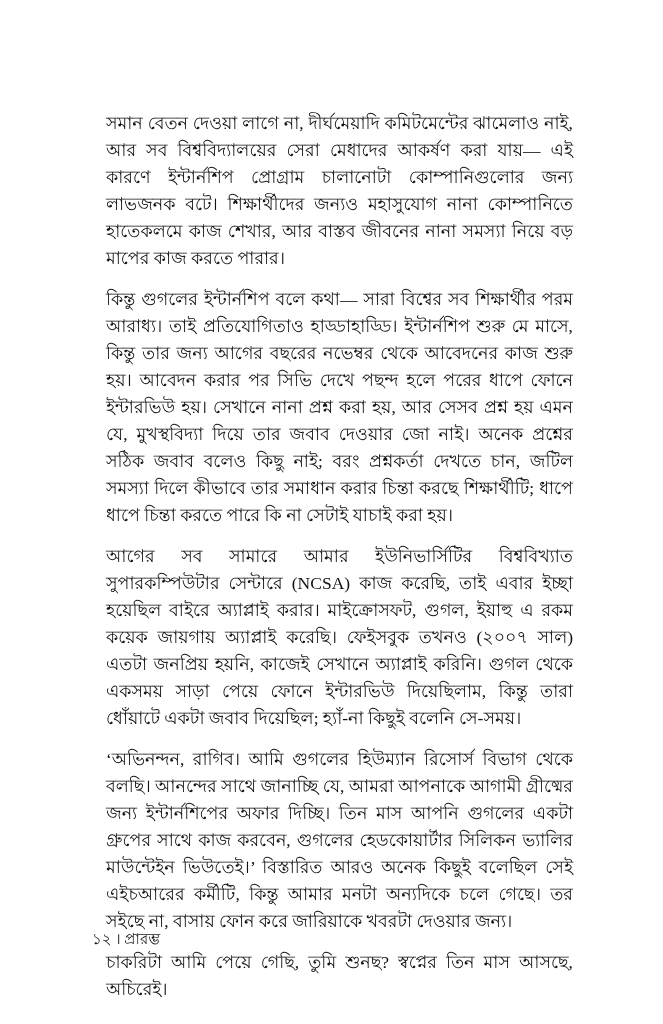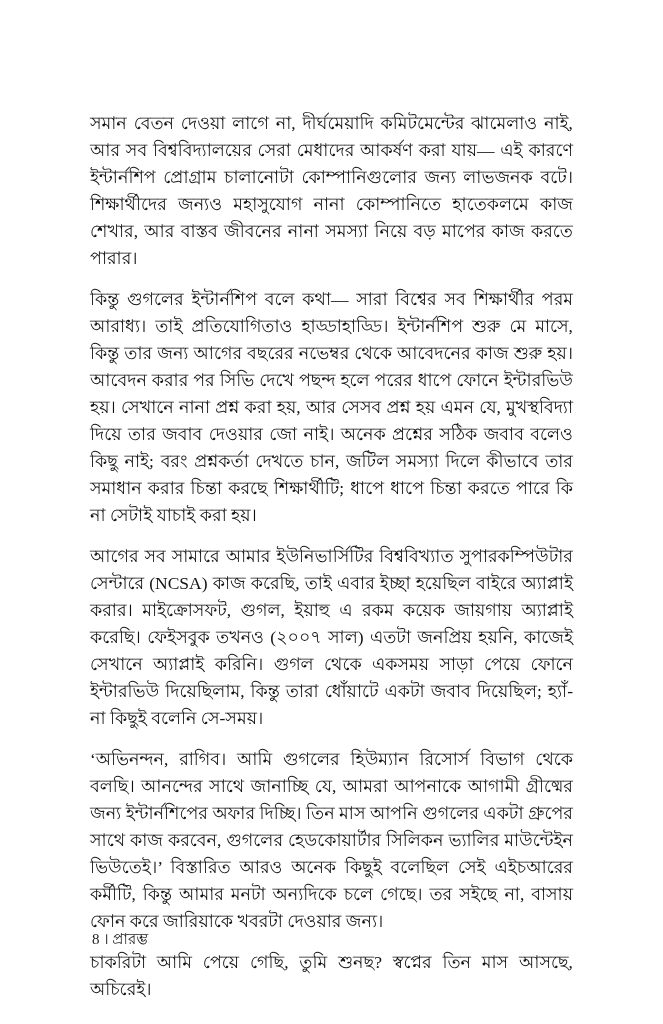--- a/index.html
+++ b/index.html
@@ -20,21 +20,21 @@
     background: #ffffff;
     color: #111111;
   }
   .text-block {
     position: absolute;
     left: 90px;
     top: 110px;
     width: 483px;
   }
   .text-block p {
-    margin: 0 0 14px 0;
+    margin: 0 0 14px 16px;
     font-size: 17.5px;
     line-height: 27px;
     text-align: justify;
     text-justify: inter-word;
     color: #121212;
     letter-spacing: 0;
   }
   .page-footer {
     position: absolute;
     left: 92px;
@@ -50,15 +50,15 @@
 
 <div class="book-page">
   <div class="text-block">
     <p>সমান বেতন দেওয়া লাগে না, দীর্ঘমেয়াদি কমিটমেন্টের ঝামেলাও নাই, আর সব বিশ্ববিদ্যালয়ের সেরা মেধাদের আকর্ষণ করা যায়— এই কারণে ইন্টার্নশিপ প্রোগ্রাম চালানোটা কোম্পানিগুলোর জন্য লাভজনক বটে। শিক্ষার্থীদের জন্যও মহাসুযোগ নানা কোম্পানিতে হাতেকলমে কাজ শেখার, আর বাস্তব জীবনের নানা সমস্যা নিয়ে বড় মাপের কাজ করতে পারার।</p>
     <p>কিন্তু গুগলের ইন্টার্নশিপ বলে কথা— সারা বিশ্বের সব শিক্ষার্থীর পরম আরাধ্য। তাই প্রতিযোগিতাও হাড্ডাহাড্ডি। ইন্টার্নশিপ শুরু মে মাসে, কিন্তু তার জন্য আগের বছরের নভেম্বর থেকে আবেদনের কাজ শুরু হয়। আবেদন করার পর সিভি দেখে পছন্দ হলে পরের ধাপে ফোনে ইন্টারভিউ হয়। সেখানে নানা প্রশ্ন করা হয়, আর সেসব প্রশ্ন হয় এমন যে, মুখস্থবিদ্যা দিয়ে তার জবাব দেওয়ার জো নাই। অনেক প্রশ্নের সঠিক জবাব বলেও কিছু নাই; বরং প্রশ্নকর্তা দেখতে চান, জটিল সমস্যা দিলে কীভাবে তার সমাধান করার চিন্তা করছে শিক্ষার্থীটি; ধাপে ধাপে চিন্তা করতে পারে কি না সেটাই যাচাই করা হয়।</p>
     <p>আগের সব সামারে আমার ইউনিভার্সিটির বিশ্ববিখ্যাত সুপারকম্পিউটার সেন্টারে (NCSA) কাজ করেছি, তাই এবার ইচ্ছা হয়েছিল বাইরে অ্যাপ্লাই করার। মাইক্রোসফট, গুগল, ইয়াহু এ রকম কয়েক জায়গায় অ্যাপ্লাই করেছি। ফেইসবুক তখনও (২০০৭ সাল) এতটা জনপ্রিয় হয়নি, কাজেই সেখানে অ্যাপ্লাই করিনি। গুগল থেকে একসময় সাড়া পেয়ে ফোনে ইন্টারভিউ দিয়েছিলাম, কিন্তু তারা ধোঁয়াটে একটা জবাব দিয়েছিল; হ্যাঁ-না কিছুই বলেনি সে-সময়।</p>
     <p>‘অভিনন্দন, রাগিব। আমি গুগলের হিউম্যান রিসোর্স বিভাগ থেকে বলছি। আনন্দের সাথে জানাচ্ছি যে, আমরা আপনাকে আগামী গ্রীষ্মের জন্য ইন্টার্নশিপের অফার দিচ্ছি। তিন মাস আপনি গুগলের একটা গ্রুপের সাথে কাজ করবেন, গুগলের হেডকোয়ার্টার সিলিকন ভ্যালির মাউন্টেইন ভিউতেই।’ বিস্তারিত আরও অনেক কিছুই বলেছিল সেই এইচআরের কর্মীটি, কিন্তু আমার মনটা অন্যদিকে চলে গেছে। তর সইছে না, বাসায় ফোন করে জারিয়াকে খবরটা দেওয়ার জন্য।</p>
     <p>চাকরিটা আমি পেয়ে গেছি, তুমি শুনছ? স্বপ্নের তিন মাস আসছে, অচিরেই।</p>
   </div>
   <div class="page-footer">
-    <span>8 । প্রারম্ভ</span>
+    <span>১২ । প্রারম্ভ</span>
   </div>
 </div>
 
 </body></html>

